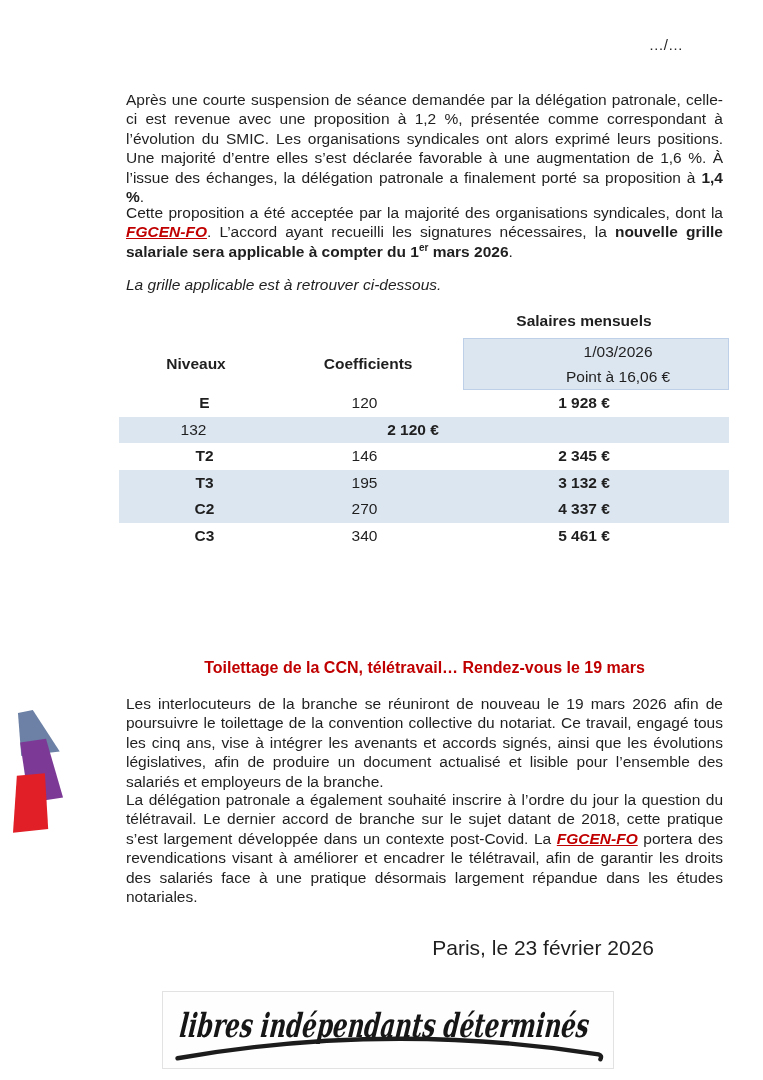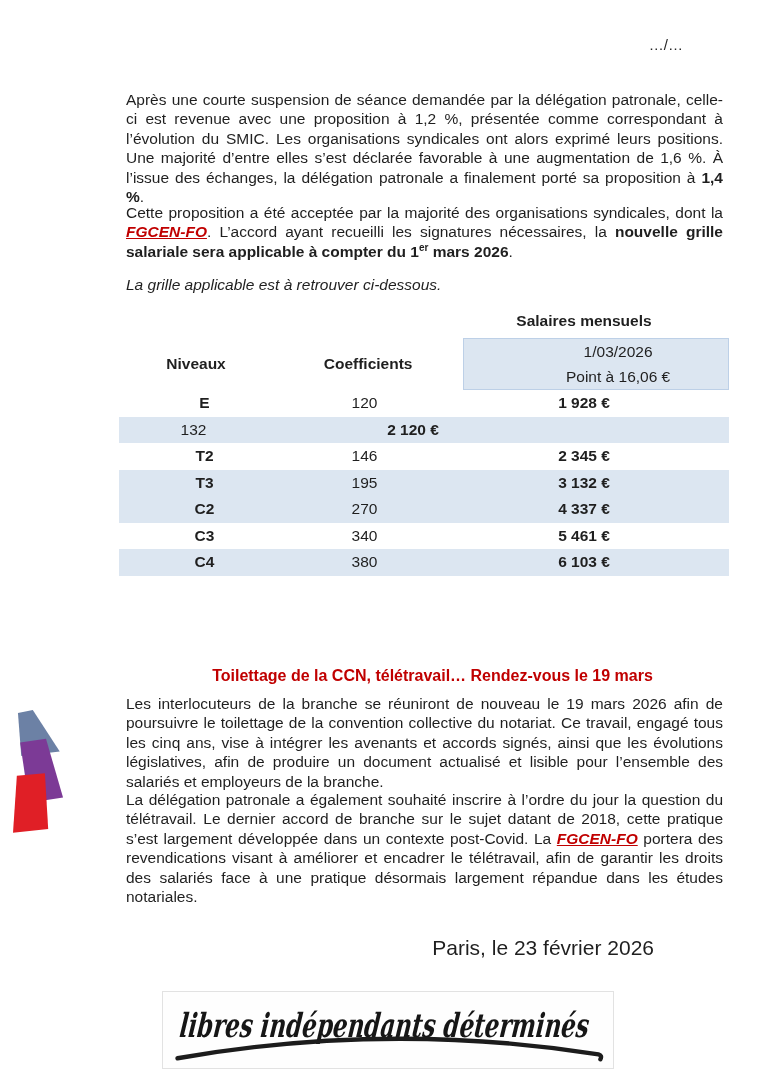--- a/index.html
+++ b/index.html
@@ -26,21 +26,21 @@
     margin:0;
   }
   .seg-normal{font-weight:normal;}
   .seg-bold{font-weight:bold;}
   .seg-red-bold-italic{color:var(--red);font-weight:bold;font-style:italic;text-decoration:underline;}
   sup.seg-bold{font-weight:bold;font-size:10px;line-height:0;}
   .cont-mark{font-size:15px;color:#262626;}
   .note-italic{font-style:italic;font-size:15.5px;margin:0;}
   .section-heading{
     color:var(--red);font-weight:bold;font-size:16px;
-    text-align:center;margin:8px;
+    text-align:center;margin:0;
   }
   .dateline{font-size:21px;margin-left:28px;}
 
   
   .salary-table{left:119px;top:310px;width:610px;}
   .t-group-header{
     margin-left:320px;width:290px;text-align:center;
     font-weight:bold;font-size:15.5px;height:28px;line-height:22px;
   }
   .t-header-row{display:flex;height:52px;gap:28px;}
@@ -129,25 +129,20 @@
         <div class="t-row shaded">
           <div class="t-col1 t-bold">C2</div>
           <div class="t-col2">270</div>
           <div class="t-col3 t-bold">4 337 €</div>
         </div>
         <div class="t-row">
           <div class="t-col1 t-bold">C3</div>
           <div class="t-col2">340</div>
           <div class="t-col3 t-bold">5 461 €</div>
         </div>
-        <div class="t-row shaded">
-          <div class="t-col1 t-bold">C4</div>
-          <div class="t-col2">380</div>
-          <div class="t-col3 t-bold">6 103 €</div>
-        </div>
       </div>
   </div>
 
   <h2 class="abs section-heading" style="top:659px;left:126px;width:597px;">Toilettage de la CCN, télétravail… Rendez-vous le 19 mars</h2>
 
   <p class="abs body-text" style="top:694px;left:126px;width:597px;">Les interlocuteurs de la branche se réuniront de nouveau le 19 mars 2026 afin de poursuivre le toilettage de la convention collective du notariat. Ce travail, engagé tous les cinq ans, vise à intégrer les avenants et accords signés, ainsi que les évolutions législatives, afin de produire un document actualisé et lisible pour l’ensemble des salariés et employeurs de la branche.</p>
 
   <p class="abs body-text" style="top:790px;left:126px;width:597px;"><span class="seg-normal">La délégation patronale a également souhaité inscrire à l’ordre du jour la question du télétravail. Le dernier accord de branche sur le sujet datant de 2018, cette pratique s’est largement développée dans un contexte post-Covid. La </span><span class="seg-red-bold-italic">FGCEN-FO</span><span class="seg-normal"> portera des revendications visant à améliorer et encadrer le télétravail, afin de garantir les droits des salariés face à une pratique désormais largement répandue dans les études notariales.</span></p>
 
   <div class="abs dateline" style="top:936px;right:109px;">Paris, le 23 février 2026</div>

